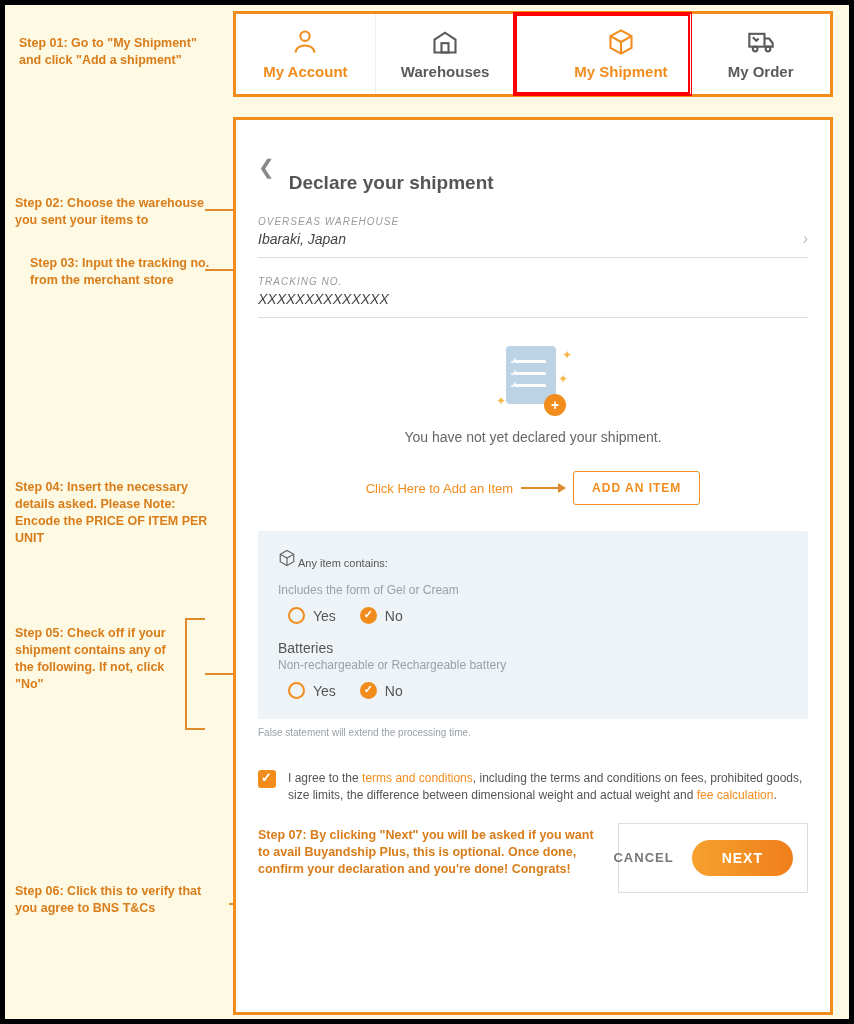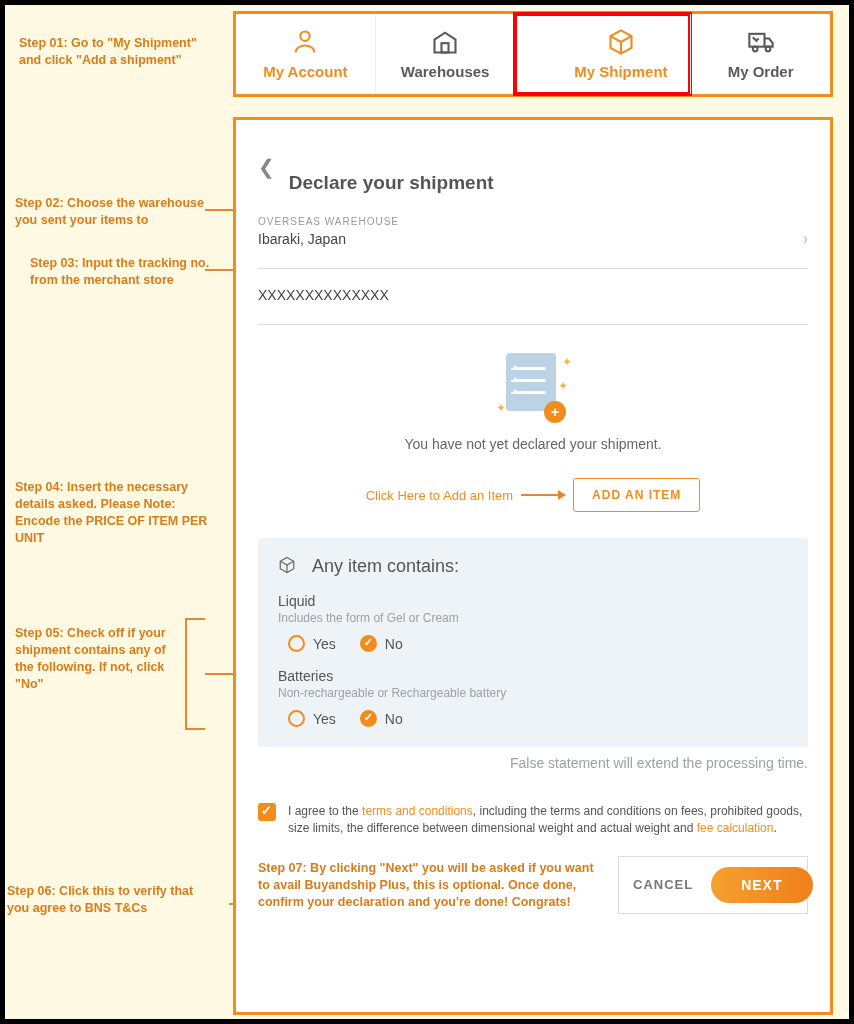--- a/index.html
+++ b/index.html
@@ -90,21 +90,21 @@
     overflow: hidden;
   }
   .panel-header {
     display: flex;
     align-items: center;
     gap: 14px;
     margin-bottom: 22px;
   }
   .back-chevron { color: #888; font-size: 20px; cursor: pointer; }
   .panel-title { font-size: 19px; font-weight: 600; color: #555; margin-top: 32px; }
-  .field-group { margin-bottom: 18px; border-bottom: 1px solid #ddd; padding-bottom: 21px; position: relative; }
+  .field-group { margin-bottom: 18px; border-bottom: 1px solid #ddd; padding-bottom: 10px; position: relative; font-style: italic; }
   .field-label { font-size: 10px; letter-spacing: 1px; color: #999; text-transform: uppercase; margin-bottom: 4px; }
   .field-value { font-size: 14px; color: #444; }
   .field-chevron { position: absolute; right: 0; top: 14px; color: #bbb; font-size: 16px; }
   
   .illus-wrap { text-align: center; margin: 28px 0 10px; }
   .illus {
     display: inline-block;
     position: relative;
     width: 66px; height: 72px;
   }
@@ -146,37 +146,37 @@
     border-radius: 3px;
     cursor: pointer;
   }
   
   .contains-box {
     background: #eef3f8;
     padding: 18px 20px 20px;
     border-radius: 2px;
     color: #555;
   }
-  .contains-hdr { display:flex; align-items:flex-start; gap:16px; font-size: 18px; color:#555; margin-bottom: 14px; }
+  .contains-hdr { display:flex; align-items:flex-end; gap:2px; font-size: 11px; color:#555; margin-bottom: 14px; }
   .contains-hdr svg { width:18px; height:18px; }
   .q-label { font-size: 14px; color: #555; margin-bottom: 2px; }
   .q-sub { font-size: 12px; color: #9aa1a8; margin-bottom: 10px; }
   .radio-row { display:flex; gap: 24px; margin-bottom: 16px; align-items:center; padding-left: 10px; }
   .radio-opt { display:flex; align-items:center; gap:8px; font-size: 14px; color:#555; cursor:pointer; }
   .radio { width:17px; height:17px; border-radius:50%; border:2px solid #f28c1d; display:inline-block; }
   .radio.checked { background:#f28c1d; position:relative; }
   .radio.checked::after { content:"✓"; color:#fff; font-size:11px; position:absolute; left:2px; top:-1px; font-weight:bold; }
-  .false-note { font-size: 14px; color: #9aa1a8; margin-top: 8px; text-align: right; }
+  .false-note { font-size: 10px; color: #9aa1a8; margin-top: 8px; }
   
   .agree-row { display:flex; gap:12px; margin-top: 32px; font-size: 12px; color:#555; line-height:1.45; }
   .chk { width:18px; height:18px; background:#f28c1d; border-radius:3px; flex:0 0 18px; position:relative; }
   .chk::after { content:"✓"; color:#fff; font-size:13px; position:absolute; left:3px; top:-1px; font-weight:bold; }
   .agree-row a { color:#f28c1d; text-decoration:none; }
   
-  .footer-row { display:flex; align-items:center; gap: 18px; margin-top: 18px; border:1px solid #ddd; padding: 10px 14px; }
+  .footer-row { display:flex; justify-content:flex-end; align-items:center; gap: 18px; margin-top: 18px; border:1px solid #ddd; padding: 16px 14px; }
   .cancel-btn { color:#777; font-size:13px; letter-spacing:1px; font-weight:600; background:none; border:none; cursor:pointer; }
   .next-btn { background: linear-gradient(90deg,#f6a12e,#f07f1a); color:#fff; border:none; border-radius: 20px; padding: 10px 30px; font-size:14px; letter-spacing:1px; font-weight:700; cursor:pointer; }
   .step07 { position:absolute; color:#d97c1a; font-size:12.5px; font-weight:bold; line-height:1.35; }
 </style>
 </head>
 <body>
 
 <div class="canvas">
 
   <div class="step" style="left:14px; top:30px;">Step 01: Go to "My Shipment" and click "Add a shipment"</div>
@@ -186,21 +186,21 @@
 
   <div class="step" style="left:25px; top:250px;">Step 03: Input the tracking no. from the merchant store</div>
   <div class="arrow-h" style="left:200px; top:264px; width:42px;"></div>
 
   <div class="step" style="left:10px; top:474px; width:205px;">Step 04: Insert the necessary details asked. Please Note: Encode the PRICE OF ITEM PER UNIT</div>
 
   <div class="step" style="left:10px; top:620px; width:170px;">Step 05: Check off if your shipment contains any of the following. If not, click "No"</div>
   <div class="bracket" style="left:180px; top:613px; width:20px; height:112px;"></div>
   <div class="arrow-h" style="left:200px; top:668px; width:38px;"></div>
 
-  <div class="step" style="left:2px; top:878px; width:210px;">Step 06: Click this to verify that you agree to BNS T&amp;Cs</div>
+  <div class="step" style="left:10px; top:878px; width:210px;">Step 06: Click this to verify that you agree to BNS T&amp;Cs</div>
   <div class="arrow-h" style="left:224px; top:898px; width:54px;"></div>
 
   <div class="topnav">
     <div class="tab active">
       <span class="icon">
         <svg viewBox="0 0 24 24" fill="none" stroke="#f28c1d" stroke-width="1.8">
             <circle cx="12" cy="7" r="4"></circle>
             <path d="M4 21c0-4 4-6 8-6s8 2 8 6"></path>
           </svg>
       </span>
@@ -245,20 +245,21 @@
       <span class="panel-title">Declare your shipment</span>
     </div>
 
     <div class="field-group">
       <div class="field-label">OVERSEAS WAREHOUSE</div>
       <div class="field-value">Ibaraki, Japan</div>
       <span class="field-chevron">›</span>
     </div>
 
     <div class="field-group">
+      <div class="field-label">TRACKING NO.</div>
       <div class="field-value">XXXXXXXXXXXXXX</div>
     </div>
 
     <div class="illus-wrap">
       <div class="illus">
         <div class="sheet"></div>
         <div class="line l1"></div><div class="line l2"></div><div class="line l3"></div>
         <div class="tick t1">✓</div><div class="tick t2">✓</div><div class="tick t3">✓</div>
         <div class="plus">+</div>
         <div class="star s1">✦</div><div class="star s2">✦</div><div class="star s3">✦</div>
@@ -277,21 +278,20 @@
         <span>
           <svg viewBox="0 0 24 24" fill="none" stroke="#666" stroke-width="1.6">
               <path d="M12 2l9 5v10l-9 5-9-5V7z"></path>
               <path d="M3 7l9 5 9-5"></path>
               <path d="M12 12v10"></path>
             </svg>
         </span>
         <span>Any item contains:</span>
       </div>
 
-      <div class="q-label">Liquid</div>
       <div class="q-sub">Includes the form of Gel or Cream</div>
       <div class="radio-row">
         <div class="radio-opt">
             <span class="radio"></span>
             <span>Yes</span>
           </div>
         <div class="radio-opt">
             <span class="radio checked"></span>
             <span>No</span>
           </div>

